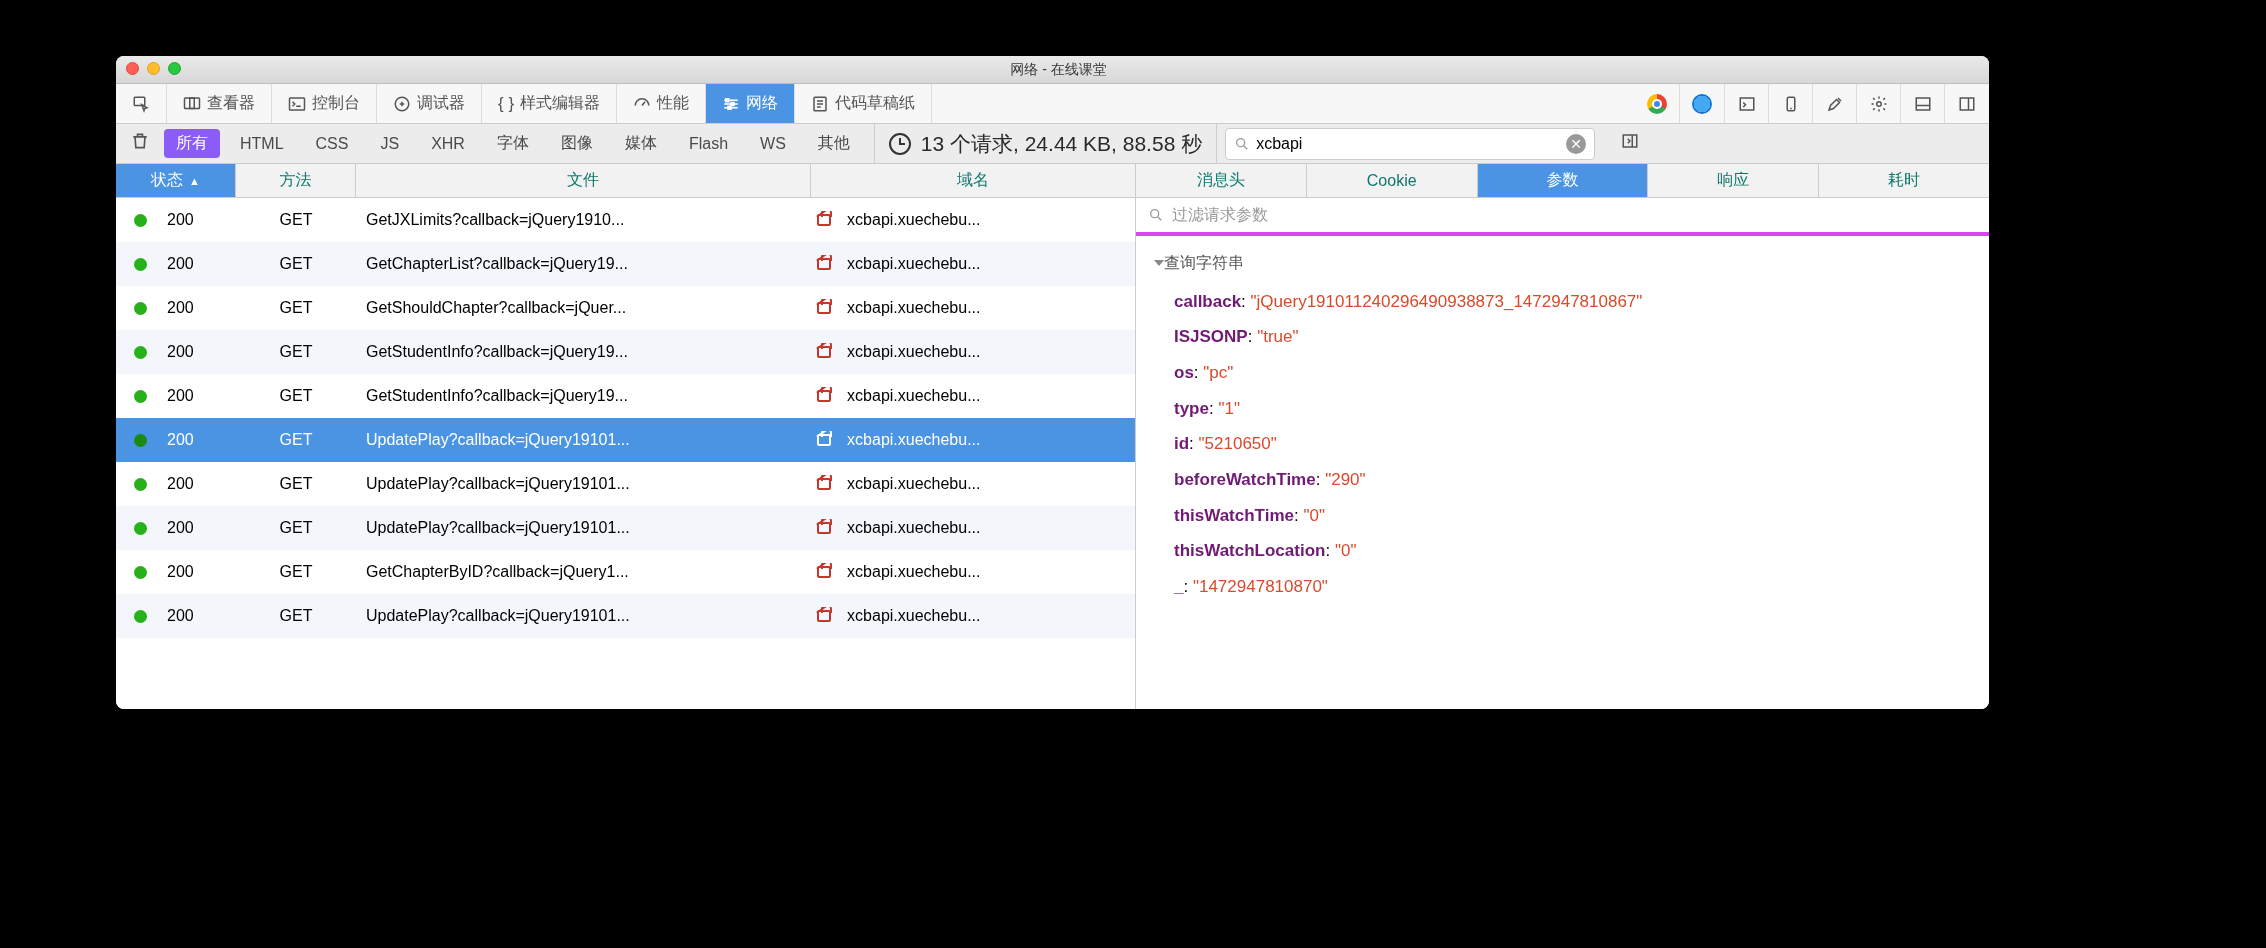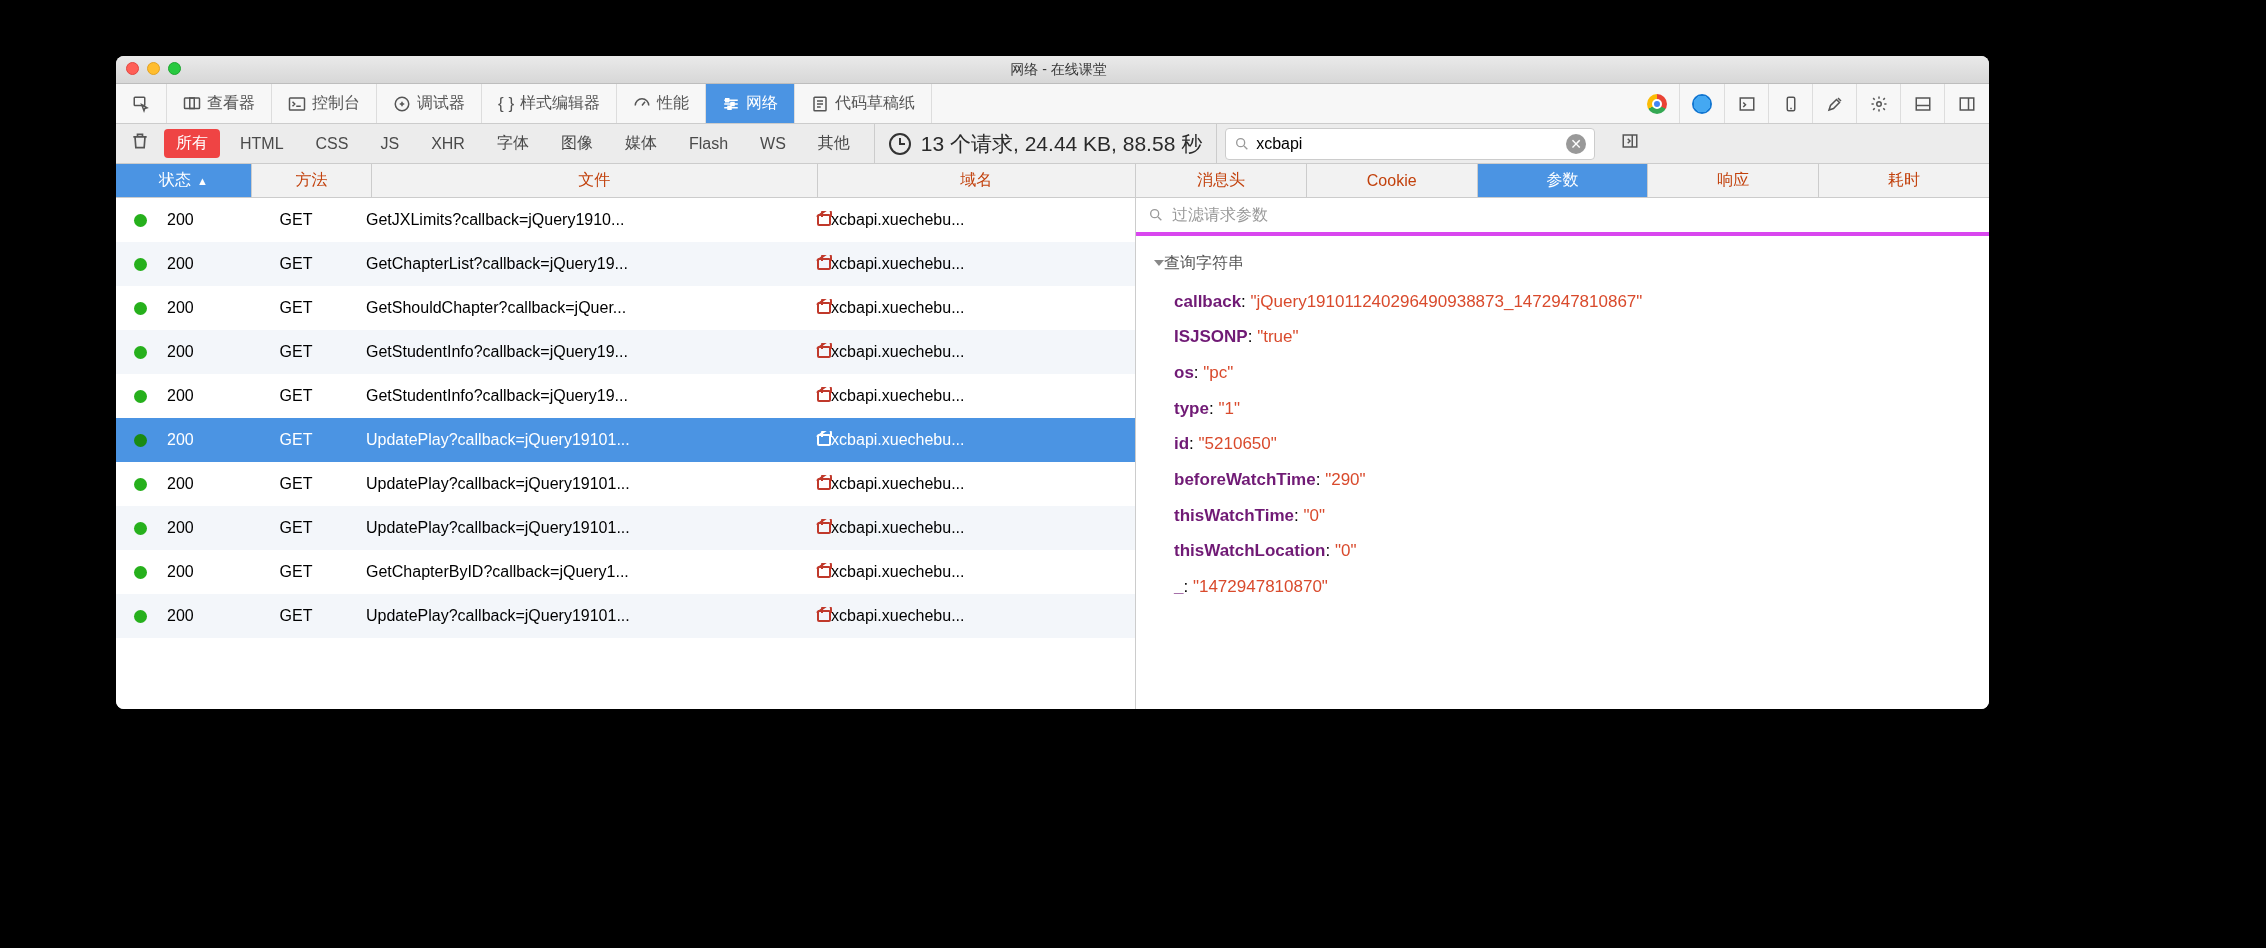--- a/index.html
+++ b/index.html
@@ -79,21 +79,21 @@
     padding: 0 8px;
     gap: 8px;
   }
   .trash-ico { font-size: 20px; color:#555; padding: 0 6px;}
   .filter-pill {
     padding: 4px 12px;
     border-radius: 4px;
     font-size: 16px;
     color:#4a4a4a;
   }
-  .filter-pill.active { background:#ef4444; color:#fff;}
+  .filter-pill.active { background:#8b5cf6; color:#fff;}
   .stats-box {
     display:flex; align-items:center; gap:10px;
     border-left: 1px solid #ccc; border-right:1px solid #ccc;
     height: 100%; padding: 0 14px; margin-left: 4px;
     font-size: 21px; font-weight: 500; color:#2a2a2a;
   }
   .clock-ico {
     width:22px;height:22px;border:2px solid #333;border-radius:50%;
     position:relative;
   }
@@ -110,38 +110,38 @@
   .clear-ico{ width:20px;height:20px;border-radius:50%;background:#999;color:#fff;display:flex;align-items:center;justify-content:center;font-size:14px;}
   .sidebar-toggle { padding: 0 10px; font-size:18px; color:#555; margin-left:8px;}
   .content { flex:1; display:flex; overflow:hidden;}
   .left-pane { width: 1020px; display:flex; flex-direction:column; border-right:1px solid #ccc; background:#fff;}
   .right-pane { flex:1; display:flex; flex-direction:column; background:#fff;}
   .lhead, .rhead {
     display:flex; height:34px; background:#f2f2f2;border-bottom:1px solid #ccc;
   }
   .lcol, .rcol {
     display:flex; align-items:center; justify-content:center;
-    border-right:1px solid #ccc; font-size:16px; color:#c2410c;
-  }
-  .lcol.status{width:136px; background:#4b94e3;color:#fff;}
+    border-right:1px solid #ccc; font-size:16px; color:#0f766e;
+  }
+  .lcol.status{width:120px; background:#4b94e3;color:#fff;}
   .lcol.method{width:120px;}
   .lcol.file{flex:1.4;}
   .lcol.domain{flex:1;border-right:none;}
   .sort-arrow{font-size:11px; margin-left:6px;}
   .rcol{flex:1;} .rcol.active{background:#4b94e3;color:#fff;}
   .req-table{flex:1;overflow:auto;}
   .req-row{display:flex;height:44px;align-items:center;font-size:16px;}
   .req-row.alt{background:#f3f6fa;}
   .req-row.sel{background:#4b94e3;color:#fff;}
   .rc-status{width:120px;display:flex;align-items:center;gap:20px;padding-left:18px;}
   .dot{width:13px;height:13px;border-radius:50%;background:#26b01c;}
   .req-row.sel .dot{background:#1a8a12;}
   .rc-method{width:120px;text-align:center;}
   .rc-file{flex:1.4;padding:0 10px;white-space:nowrap;overflow:hidden;text-overflow:ellipsis;}
-  .rc-domain{flex:1;display:flex;align-items:center;gap:0;padding:0 10px;white-space:nowrap;overflow:hidden;}
+  .rc-domain{flex:1;display:flex;align-items:center;gap:16px;padding:0 10px;white-space:nowrap;overflow:hidden;}
   .lock-ico{position:relative;width:14px;height:12px;border:2px solid #c0392b;border-radius:2px;flex:0 0 auto;}
   .lock-ico::before{content:"";position:absolute;top:-8px;left:2px;width:7px;height:7px;border:2px solid #c0392b;border-bottom:none;border-radius:5px 5px 0 0;}
   .lock-ico::after{content:"";position:absolute;top:-6px;left:-4px;width:20px;height:2px;background:#c0392b;transform:rotate(-35deg);}
   .req-row.sel .lock-ico, .req-row.sel .lock-ico::before, .req-row.sel .lock-ico::after{border-color:#fff;}
   .req-row.sel .lock-ico::after{background:#fff;}
   .param-filter{height:38px;border-bottom:4px solid #d946ef;display:flex;align-items:center;padding:0 12px;color:#9a9a9a;gap:8px;font-size:16px;}
   .params{padding:10px 18px;font-size:17px;line-height:2.1;}
   .section-title{color:#555;font-size:16px;display:flex;align-items:center;margin-bottom:4px;}
   .tri{display:inline-block;border-top:6px solid #888;border-left:5px solid transparent;border-right:5px solid transparent;}
   .param-line{padding-left:20px;}

